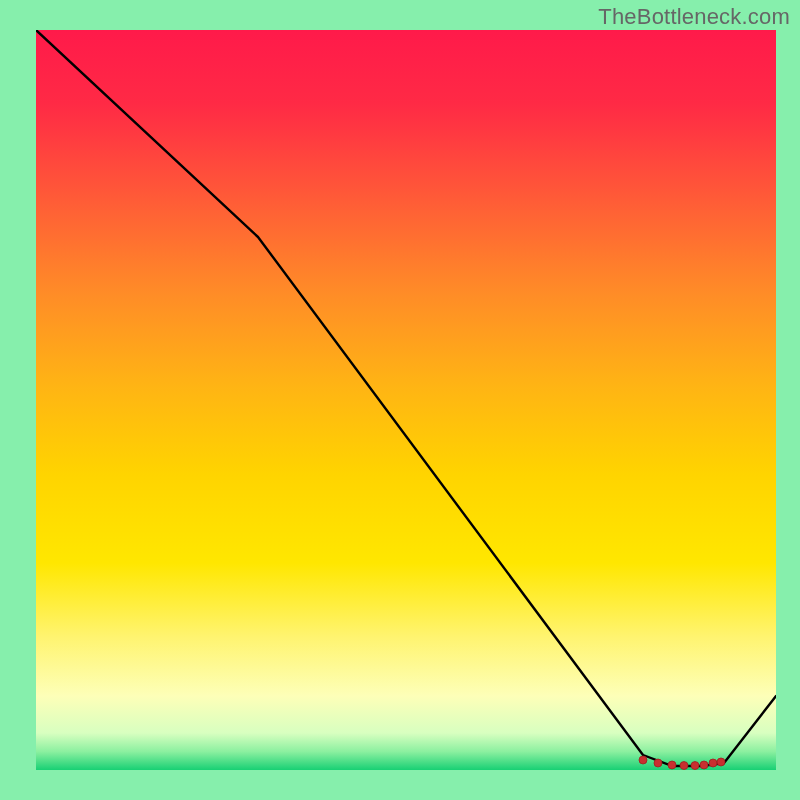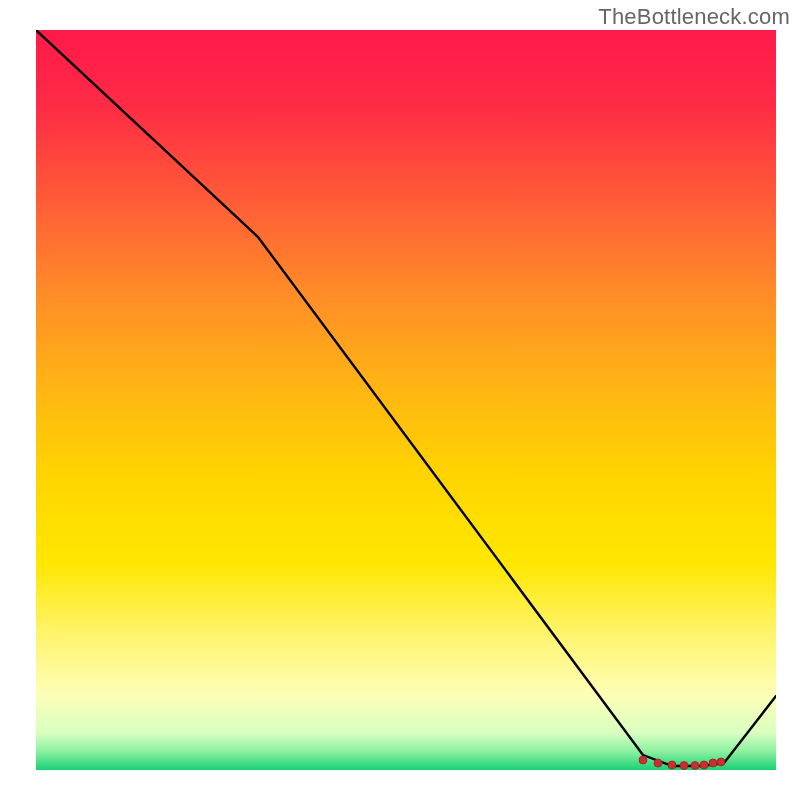--- a/index.html
+++ b/index.html
@@ -8,21 +8,21 @@
     width: 800px;
     height: 800px;
     background: #000;
     font-family: Arial, Helvetica, sans-serif;
     overflow: hidden;
   }
   .frame {
     position: relative;
     width: 800px;
     height: 800px;
-    background: #ffffff;
+    background: #86efac;
   }
   .watermark {
     position: absolute;
     top: 4px;
     right: 10px;
     color: #666666;
     font-size: 22px;
     font-weight: 400;
     letter-spacing: 0.2px;
     z-index: 5;

